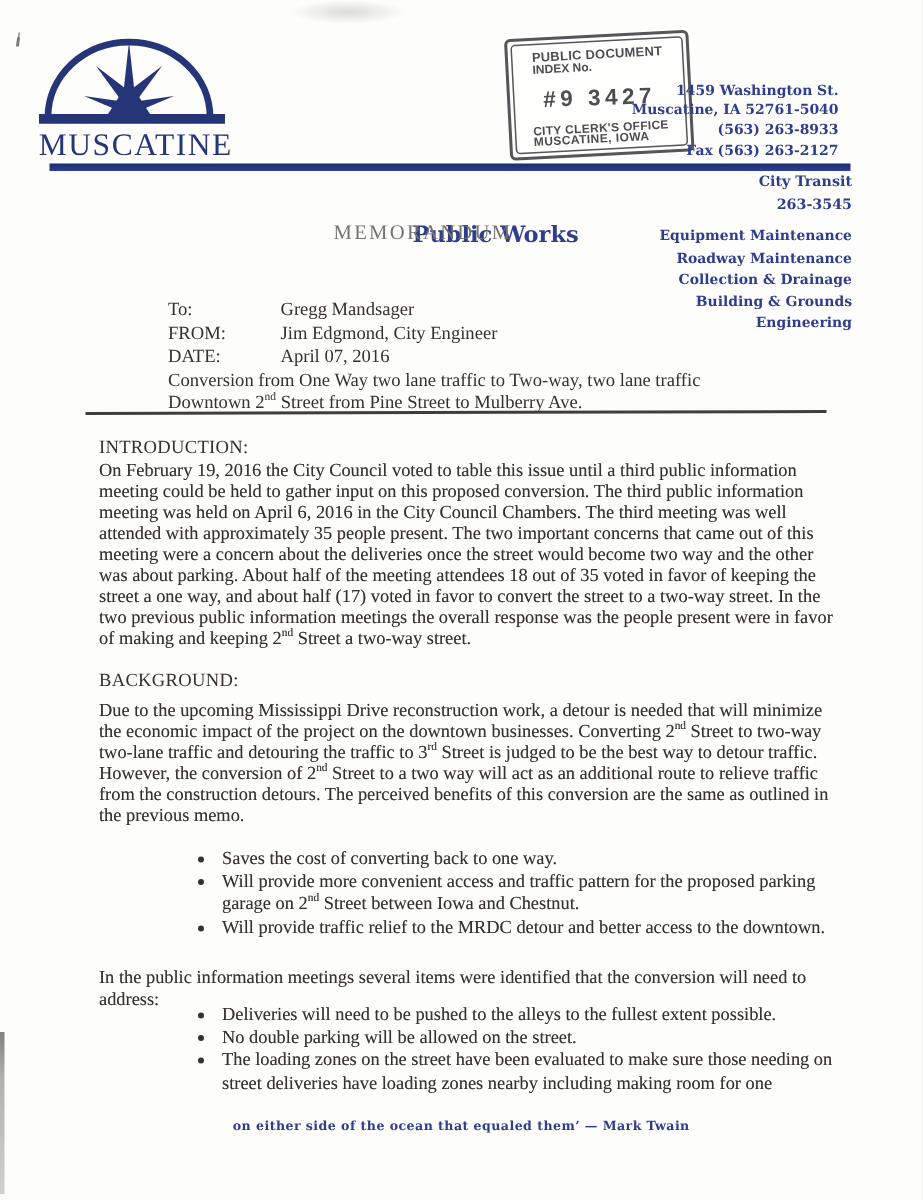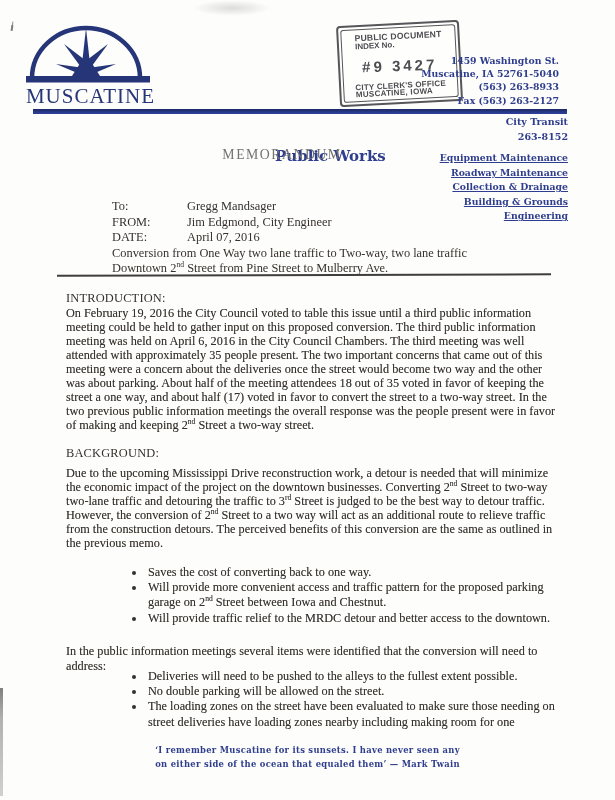--- a/index.html
+++ b/index.html
@@ -37,21 +37,21 @@
 
   .navy { color:#2e3d8d; font-family:"DejaVu Serif", serif; font-weight:bold; }
   .address { position:absolute; right:56px; top:54px; text-align:right;
     font-size:9.3px; line-height:13.2px; }
   .rule { position:absolute; left:33px; top:109px; width:534px; height:4.5px;
     background:linear-gradient(#1c2a64, #2f41a0); }
   .dept { position:absolute; left:275px; top:115px; font-size:15px;margin-top:32px; }
   .transit { position:absolute; right:47px; top:114px; text-align:right;
     font-size:9.5px; line-height:15px; }
   .services { position:absolute; right:47px; top:151px; text-align:right;
-    font-size:9.3px; line-height:14.6px;text-decoration:underline; }
+    font-size:9.3px; line-height:14.6px; }
 
   
   .memo-title { position:absolute; left:182px; top:147px; width:200px; text-align:center;
     font-size:13.8px; letter-spacing:1.5px; color:#737373; }
   .fields { position:absolute; left:68px; top:199px; font-size:12.4px; line-height:15.6px; }
   .frow { display:flex;margin-left:44px; }
   .flabel { width:75px; }
   .fvalue { width:420px; }
   .divider { position:absolute; left:57px; top:274px; width:494px; height:1.8px;
     background:#403e3a; transform:rotate(-0.15deg); }
@@ -114,21 +114,21 @@
     <div>1459 Washington St.</div>
     <div>Muscatine, IA 52761-5040</div>
     <div>(563) 263-8933</div>
     <div>Fax (563) 263-2127</div>
   </div>
 
   <div class="rule"></div>
   <div class="dept navy">Public Works</div>
   <div class="transit navy">
     <div>City Transit</div>
-    <div>263-8152</div>
+    <div>263-3545</div>
   </div>
   <div class="services navy">
     <div>Equipment Maintenance</div>
     <div>Roadway Maintenance</div>
     <div>Collection &amp; Drainage</div>
     <div>Building &amp; Grounds</div>
     <div>Engineering</div>
   </div>
 
   <div class="memo-title">MEMORANDUM</div>
@@ -167,17 +167,16 @@
 
   <div class="para p-items">In the public information meetings several items were identified that the conversion will need to address:</div>
 
   <ul class="bullets l-items">
     <li>Deliveries will need to be pushed to the alleys to the fullest extent possible.</li>
     <li>No double parking will be allowed on the street.</li>
     <li>The loading zones on the street have been evaluated to make sure those needing on street deliveries have loading zones nearby including making room for one</li>
   </ul>
 
   <footer class="quote">
-    <div>‘I remember Muscatine for its sunsets. I have never seen any</div>
     <div>on either side of the ocean that equaled them’ — Mark Twain</div>
   </footer>
 
 </div>
 
 </body></html>

